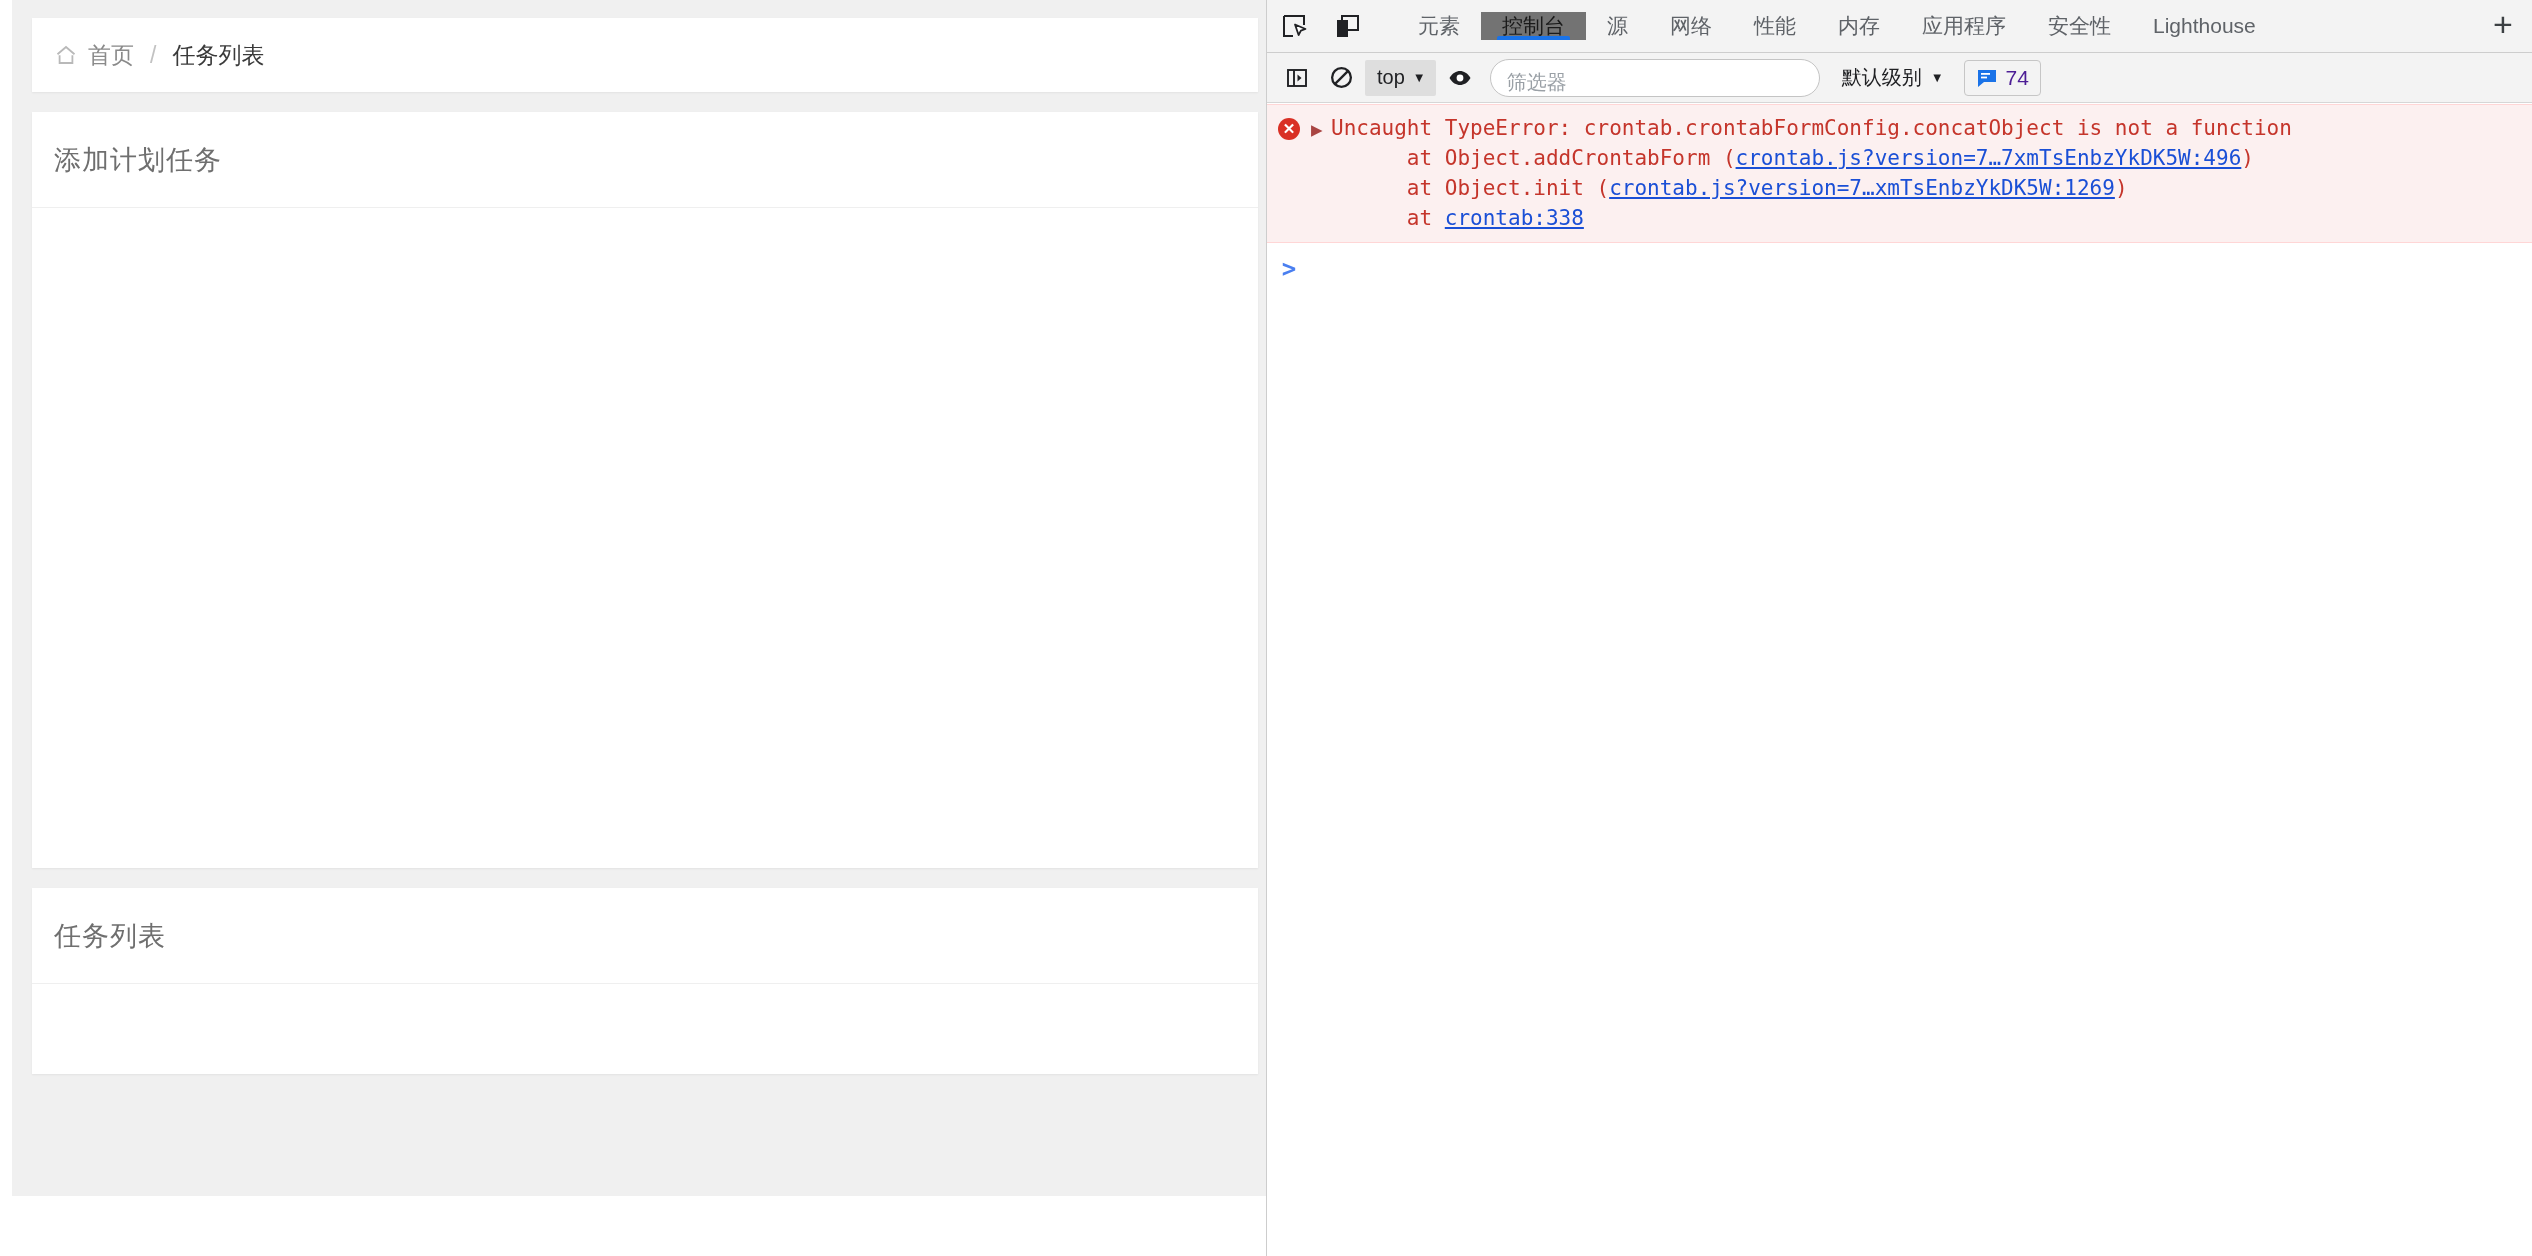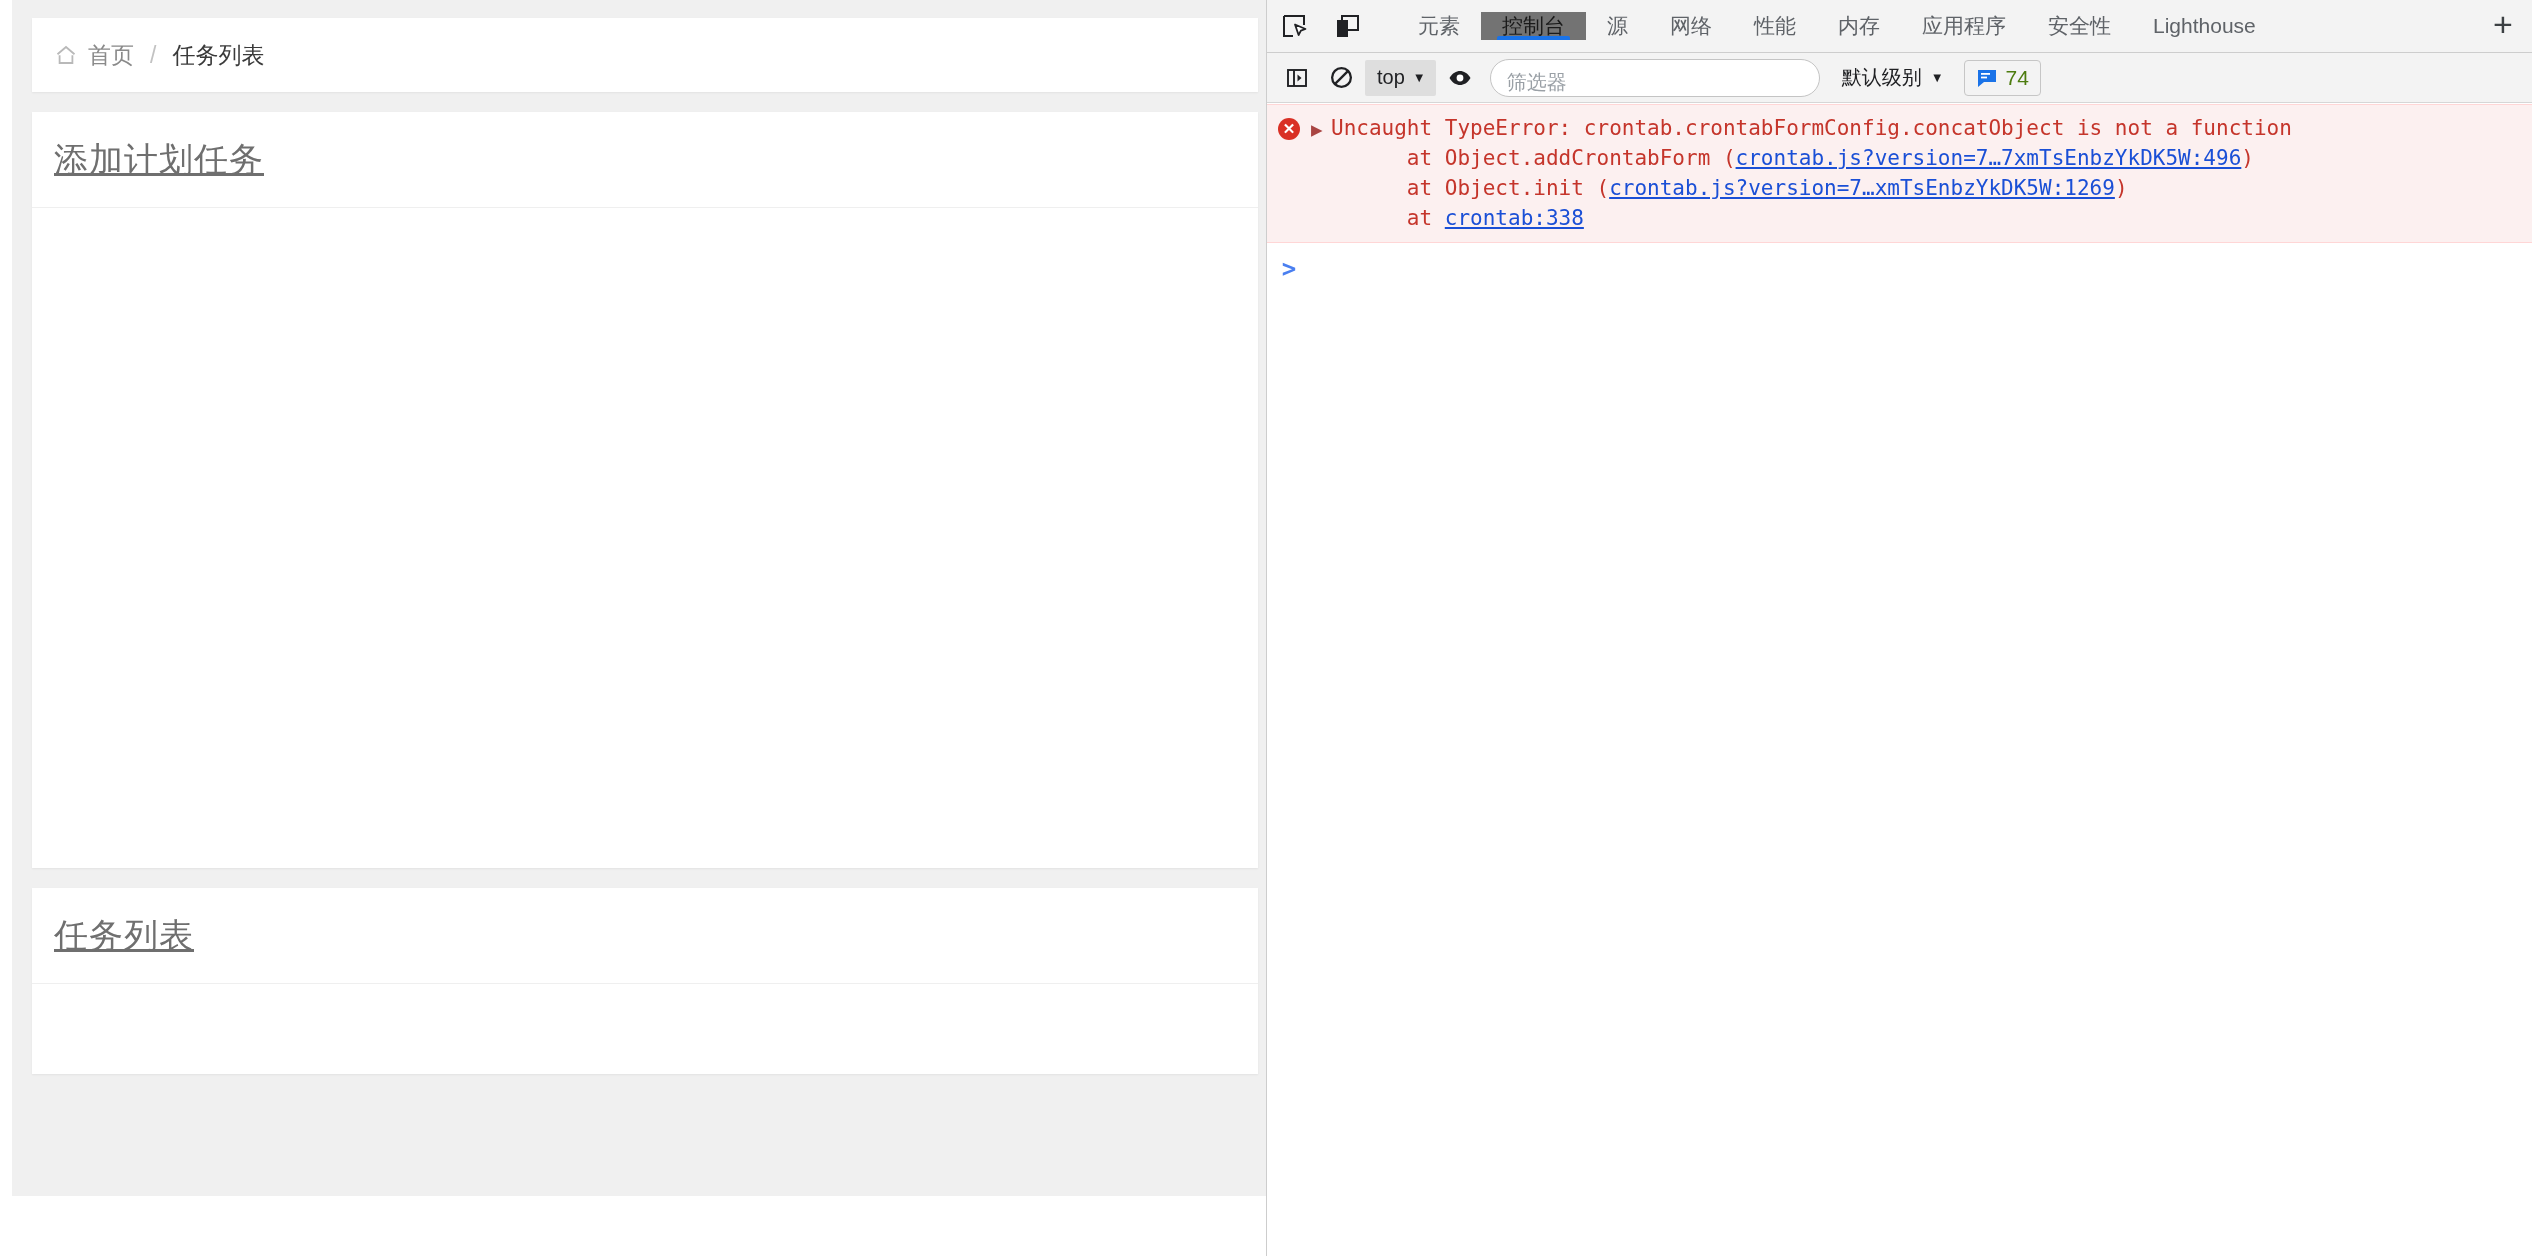--- a/index.html
+++ b/index.html
@@ -38,21 +38,21 @@
     background: #fff;
     margin: 20px 20px 0 20px;
     box-shadow: 0 1px 2px rgba(0,0,0,.06);
   }
   .card-head {
     height: 96px;
     display: flex; align-items: center;
     padding: 0 22px;
     border-bottom: 1px solid #efefef;
   }
-  .card-title { font-size: 34px; color: #6f6f6f; letter-spacing: 1px; text-decoration: underline; }
+  .card-title { font-size: 27px; color: #6f6f6f; letter-spacing: 1px; }
   .card-body-tall { height: 660px; }
   .card-body-short { height: 90px; }
 
   
   #devtools {
     position: absolute; left: 1266px; top: 0;
     width: 1266px; height: 1256px;
     background: #ffffff;
     border-left: 1px solid #cdcdcd;
     font-family: "Liberation Sans", "DejaVu Sans", sans-serif;
@@ -137,21 +137,21 @@
     margin-left: 12px;
     font-size: 20px; color: #202124;
     padding: 0 6px;
   }
   .cb-issues {
     display: flex; align-items: center; gap: 8px;
     margin-left: 10px;
     height: 36px; padding: 0 11px;
     border: 1px solid #c6c6c6; border-radius: 4px;
     background: #f3f3f3;
-    font-size: 21px; color: #4d7c0f;
+    font-size: 21px; color: #4c1d95;
   }
   .issue-ico { color: #1a73e8; display: flex; }
 
   
   .dt-console {
     position: absolute; left: 0; right: 0;
     top: 104px; bottom: 0;
     background: #fff;
     overflow: hidden;
   }

